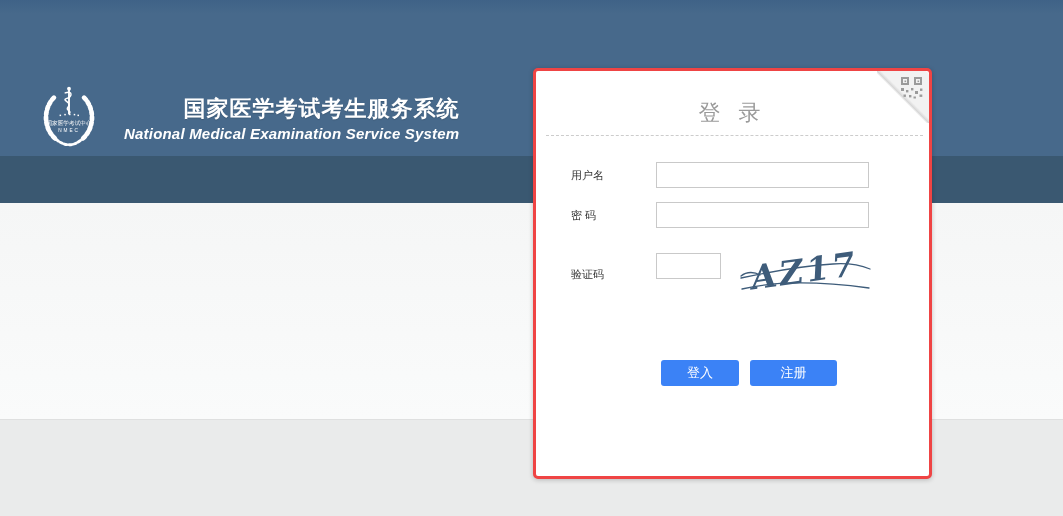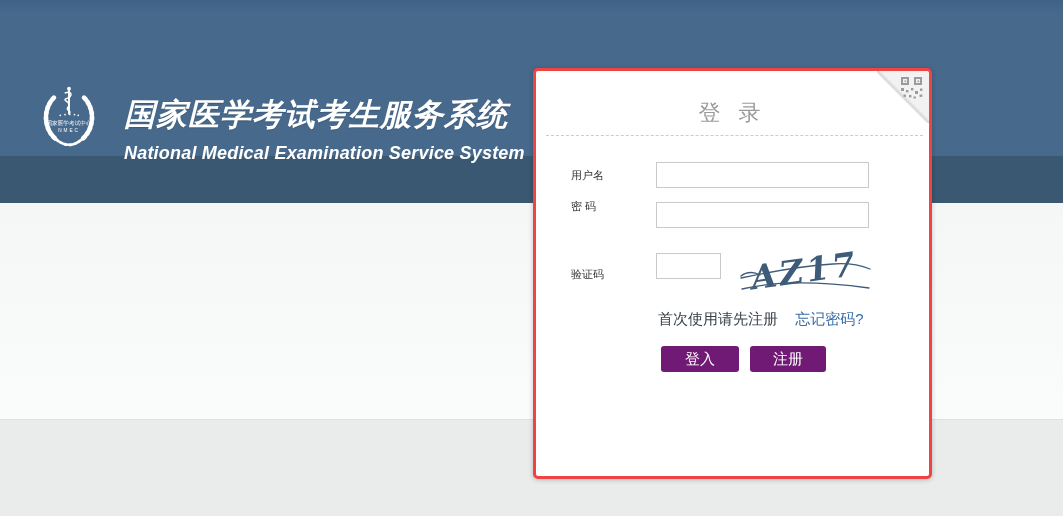--- a/index.html
+++ b/index.html
@@ -13,23 +13,23 @@
     background:linear-gradient(180deg,#3f6287 0px,#47698b 14px,#47698b 100%); }
   .navy-band { position:absolute; left:0; top:156px; width:100%; height:47px; background:#3a5871; }
   .content-band { position:absolute; left:0; top:203px; width:100%; height:216px;
     background:linear-gradient(180deg,#f5f6f6, #fafbfb); }
   .footer-band { position:absolute; left:0; top:419px; width:100%; height:97px;
     background:#eaebeb; border-top:1px solid #dfe0e0; }
 
   
   .brand-logo { position:absolute; left:36px; top:82px; width:66px; height:69px; }
   .brand-text { position:absolute; left:124px; top:94px; color:#fff; }
-  .brand-title { font-size:31px; font-weight:bold; font-style:italic; letter-spacing:1px;
-    white-space:nowrap; text-shadow:0 1px 1px rgba(0,0,0,.15); }
-  .brand-subtitle { font-size:18px; font-weight:bold; font-style:italic; margin-top:7px;
+  .brand-title { font-size:22px; font-weight:bold; letter-spacing:1px;
+    white-space:nowrap; text-shadow:0 1px 1px rgba(0,0,0,.15);text-align:right; }
+  .brand-subtitle { font-size:15px; font-weight:bold; font-style:italic; margin-top:1px;
     letter-spacing:.2px; white-space:nowrap; }
 
   
   .login-panel { position:absolute; left:533px; top:68px; width:399px; height:411px;
     background:#fff; border:3px solid #ef4444; border-radius:5px;
     box-shadow:0 1px 5px rgba(0,0,0,.22); }
   .corner-fold { position:absolute; top:0; right:0; width:52px; height:52px;
     border-top-right-radius:5px; cursor:pointer;
     background:linear-gradient(225deg,#f2f2f2 46%,#d7d7d7 50%,#ffffff 53%, #ffffff 100%); }
   .corner-fold svg { position:absolute; top:5px; right:5px; }
@@ -42,25 +42,25 @@
   .field-label { position:absolute; left:35px; color:#333; font-size:11px; line-height:26px; }
   .txt { position:absolute; left:120px; width:213px; height:26px; border:1px solid #c9c9c9;
     background:#fff; font-size:15px; padding:0 6px; color:#333; outline:none; }
   .txt-small { width:65px; }
   .captcha-img { position:absolute; left:203px; top:172px; width:134px; height:52px; cursor:pointer; }
 
   .hint-row { position:absolute; left:122px; top:239px; font-size:15px; white-space:nowrap; }
   .register-hint { color:#39424a; }
   .forgot-link { color:#3a6ca8; text-decoration:none; margin-left:13px; cursor:pointer; }
 
-  .btn { position:absolute; top:275px; height:26px; background:#701a75; color:#fff;
-    border:none; border-radius:3px; font-size:15px; cursor:pointer;
+  .btn { position:absolute; top:289px; height:26px; background:#3b82f6; color:#fff;
+    border:none; border-radius:3px; font-size:13px; cursor:pointer;
     font-family:"Liberation Sans", sans-serif; }
   .btn-login { left:125px; width:78px; }
-  .btn-register { left:214px; width:76px; }
+  .btn-register { left:214px; width:87px; }
 
   .copyright { position:absolute; right:13px; top:384px; color:#9ba1a6; font-size:14px; }
 </style>
 </head>
 <body>
 
 <div class="header-band"></div>
 <div class="navy-band"></div>
 <div class="content-band"></div>
 <div class="footer-band"></div>
@@ -111,36 +111,32 @@
       </g>
     </svg>
   </div>
 
   <div class="panel-title">登 录</div>
   <div class="panel-divider"></div>
 
   <label class="field-label" style="top:91px;">用户名</label>
   <input class="txt" style="top: 91px;" type="text">
 
-  <label class="field-label" style="top:122px;">密 码</label>
+  <label class="field-label" style="top:131px;">密 码</label>
   <input class="txt" style="top: 131px;" type="password">
 
   <label class="field-label" style="top:190px;">验证码</label>
   <input class="txt txt-small" style="top: 182px;" type="text">
 
   <svg class="captcha-img" viewBox="0 0 134 52">
     <g stroke="#3e5c7a" fill="none" stroke-width="1.3" stroke-linecap="round">
       <path d="M2 35 C30 29 62 23 94 21 C108 20 121 22 131 26"></path>
       <path d="M3 46 C40 37 85 39 130 45"></path>
       <path d="M2 33 C8 28 16 29 21 32"></path>
     </g>
     <text x="12" y="39" font-size="33" font-style="italic" font-weight="bold" letter-spacing="3" fill="#3e5c7a" transform="rotate(-8 67 30)" font-family="'DejaVu Serif', serif">AZ17</text>
   </svg>
 
-  <div class="hint-row">
-    <span class="register-hint">首次使用请先注册</span>
-    <a class="forgot-link" href="#">忘记密码?</a>
-  </div>
 
   <button class="btn btn-login">登入</button>
   <button class="btn btn-register">注册</button>
 
 </div>
 
 </body></html>

